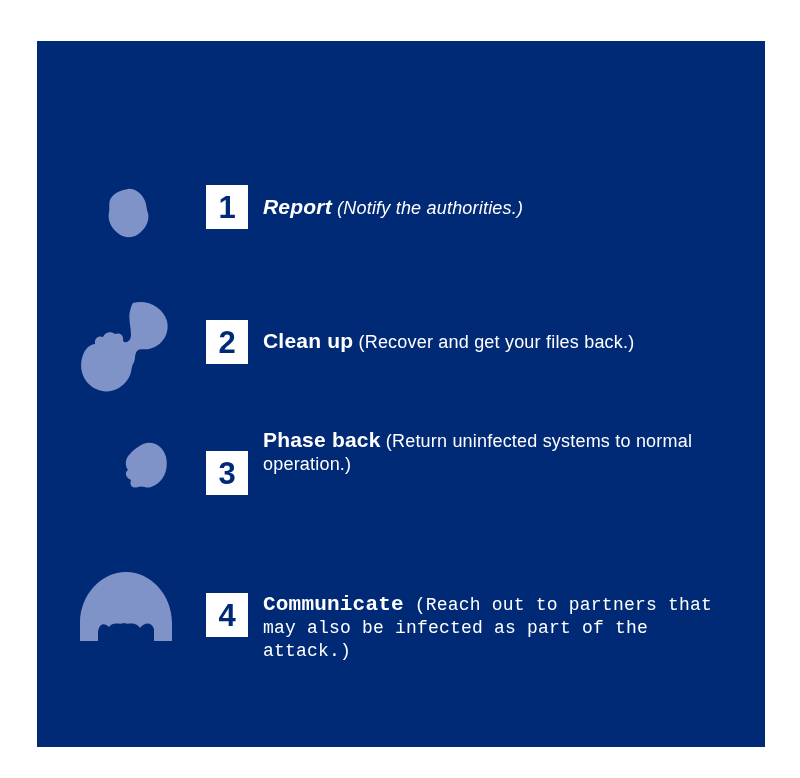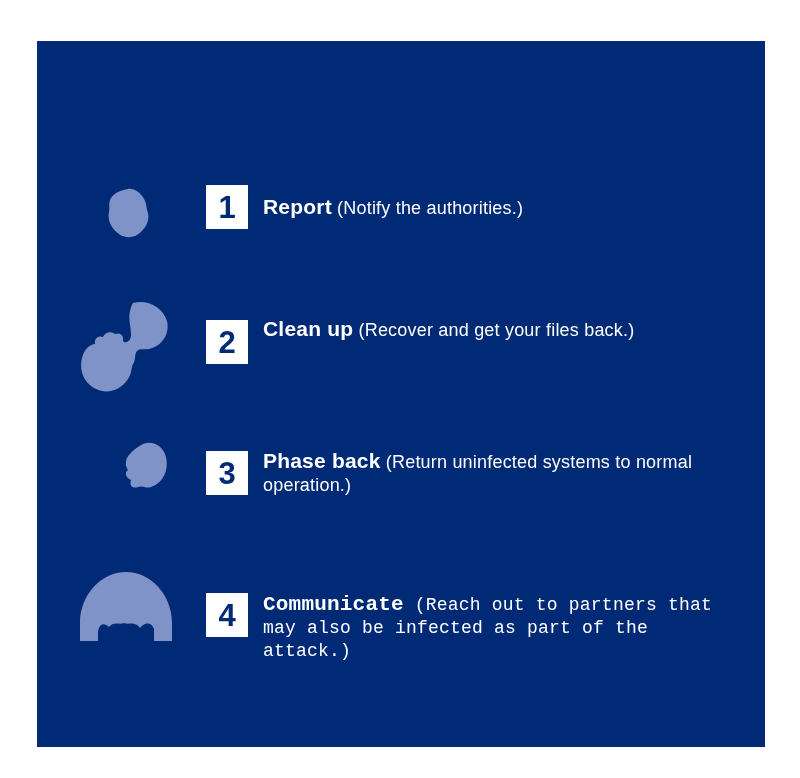--- a/index.html
+++ b/index.html
@@ -19,23 +19,23 @@
   .icon svg{display:block;width:100%;height:100%;}
   .blob{fill:var(--icon-fill);}
   .numbox{position:absolute;left:169px;width:42px;height:44px;background:var(--box-bg);
     display:flex;align-items:center;justify-content:center;}
   .numbox span{color:var(--number-color);font-size:31px;font-weight:700;line-height:1;}
   .steptext{position:absolute;left:226px;width:455px;min-height:44px;
     display:flex;flex-direction:column;justify-content:center;}
   .steptext p{color:var(--text-color);font-size:18px;line-height:23px;letter-spacing:.2px;}
   .steptext .label{font-weight:700;font-size:21px;letter-spacing:.2px;}
   
-  .r1 .numbox{top:144px;} .r1 .steptext{top:144px;}
-  .r2 .numbox{top:279px;} .r2 .steptext{top:266px;}
-  .r3 .numbox{top:410px;} .r3 .steptext{top:408px;align-items:flex-end;}
+  .r1 .numbox{top:144px;} .r1 .steptext{top:144px;font-style:italic;}
+  .r2 .numbox{top:279px;} .r2 .steptext{top:278px;}
+  .r3 .numbox{top:410px;} .r3 .steptext{top:387px;align-items:flex-end;}
   .r4 .numbox{top:552px;} .r4 .steptext{top:552px;font-family:Liberation Mono, monospace;}
   .icon-1{left:65px;top:146px;width:52px;height:52px;}
   .icon-2{left:40px;top:258px;width:92px;height:94px;}
   .icon-3{left:84px;top:398px;width:48px;height:50px;}
   .icon-4{left:41px;top:525px;width:96px;height:77px;}
 </style>
 </head>
 <body>
 
 <div class="page">

